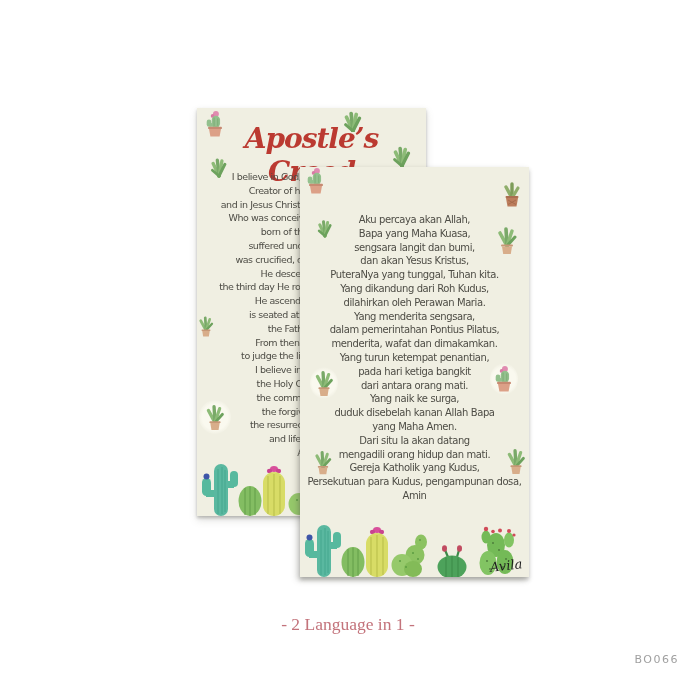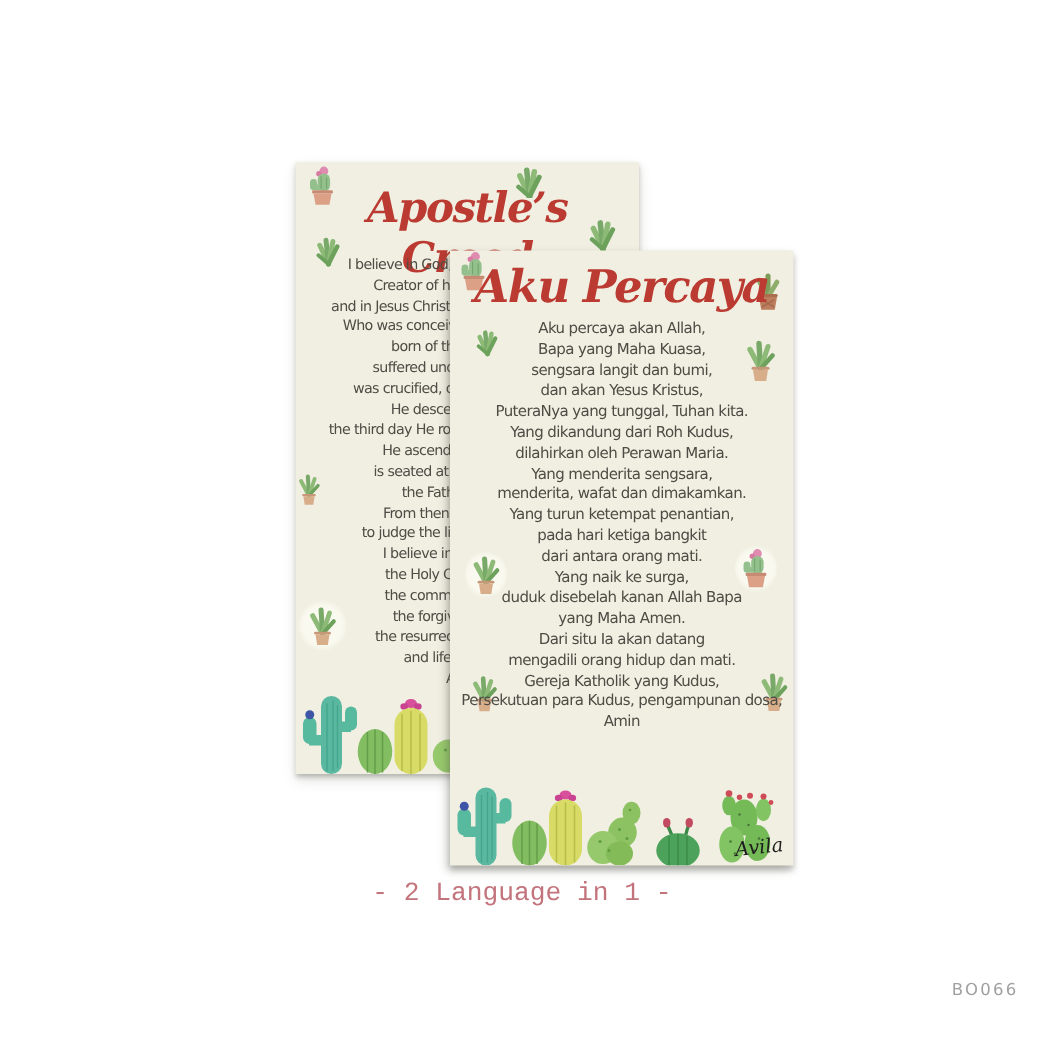--- a/index.html
+++ b/index.html
@@ -40,22 +40,22 @@
   .body .line{line-height:13.8px;white-space:nowrap;}
   .cacti-row{position:absolute;left:0;bottom:0;width:229px;height:62px;z-index:2;}
   .signature{
     position:absolute;right:7px;bottom:4px;z-index:3;
     font-family:"DejaVu Serif",serif;font-style:italic;font-size:13px;color:#1d1d1d;
     transform:rotate(-6deg);
   }
   .deco{position:absolute;z-index:0;}
   .halo{border-radius:50%;background:radial-gradient(circle,#faf9ef 55%,rgba(245,243,228,0) 75%);}
   .caption{
-    position:absolute;left:0;top:586px;width:696px;text-align:center;
-    font-family:Liberation Mono, monospace;font-size:17.5px;color:var(--caption-pink);
+    position:absolute;left:0;top:614px;width:696px;text-align:center;
+    font-family:Liberation Serif, serif;font-size:17.5px;color:var(--caption-pink);
   }
   .product-code{
     position:absolute;right:21px;top:653px;
     font-size:11px;color:var(--code-gray);letter-spacing:1.5px;
   }
 </style>
 </head>
 <body>
 
 <svg width="0" height="0" style="position:absolute" aria-hidden="true">
@@ -221,30 +221,30 @@
     <svg class="deco halo" style="left:190px;top:196px;width:28px;height:32px;padding:2px" viewBox="0 0 26 30">
         <use href="#sym-pot-flower"></use>
       </svg>
     <svg class="deco" style="left:12px;top:282px;width:22px;height:26px" viewBox="0 0 24 30">
         <use href="#sym-pot-sprig"></use>
       </svg>
     <svg class="deco" style="left:204px;top:280px;width:24px;height:28px" viewBox="0 0 24 30">
         <use href="#sym-pot-sprig"></use>
       </svg>
 
-    <div class="title">Aku Percaya</div>
     <div class="body">
         <div class="line">Aku percaya akan Allah,</div>
         <div class="line">Bapa yang Maha Kuasa,</div>
         <div class="line">sengsara langit dan bumi,</div>
         <div class="line">dan akan Yesus Kristus,</div>
         <div class="line">PuteraNya yang tunggal, Tuhan kita.</div>
         <div class="line">Yang dikandung dari Roh Kudus,</div>
         <div class="line">dilahirkan oleh Perawan Maria.</div>
         <div class="line">Yang menderita sengsara,</div>
+        <div class="line">dalam pemerintahan Pontius Pilatus,</div>
         <div class="line">menderita, wafat dan dimakamkan.</div>
         <div class="line">Yang turun ketempat penantian,</div>
         <div class="line">pada hari ketiga bangkit</div>
         <div class="line">dari antara orang mati.</div>
         <div class="line">Yang naik ke surga,</div>
         <div class="line">duduk disebelah kanan Allah Bapa</div>
         <div class="line">yang Maha Amen.</div>
         <div class="line">Dari situ Ia akan datang</div>
         <div class="line">mengadili orang hidup dan mati.</div>
         <div class="line">Gereja Katholik yang Kudus,</div>

